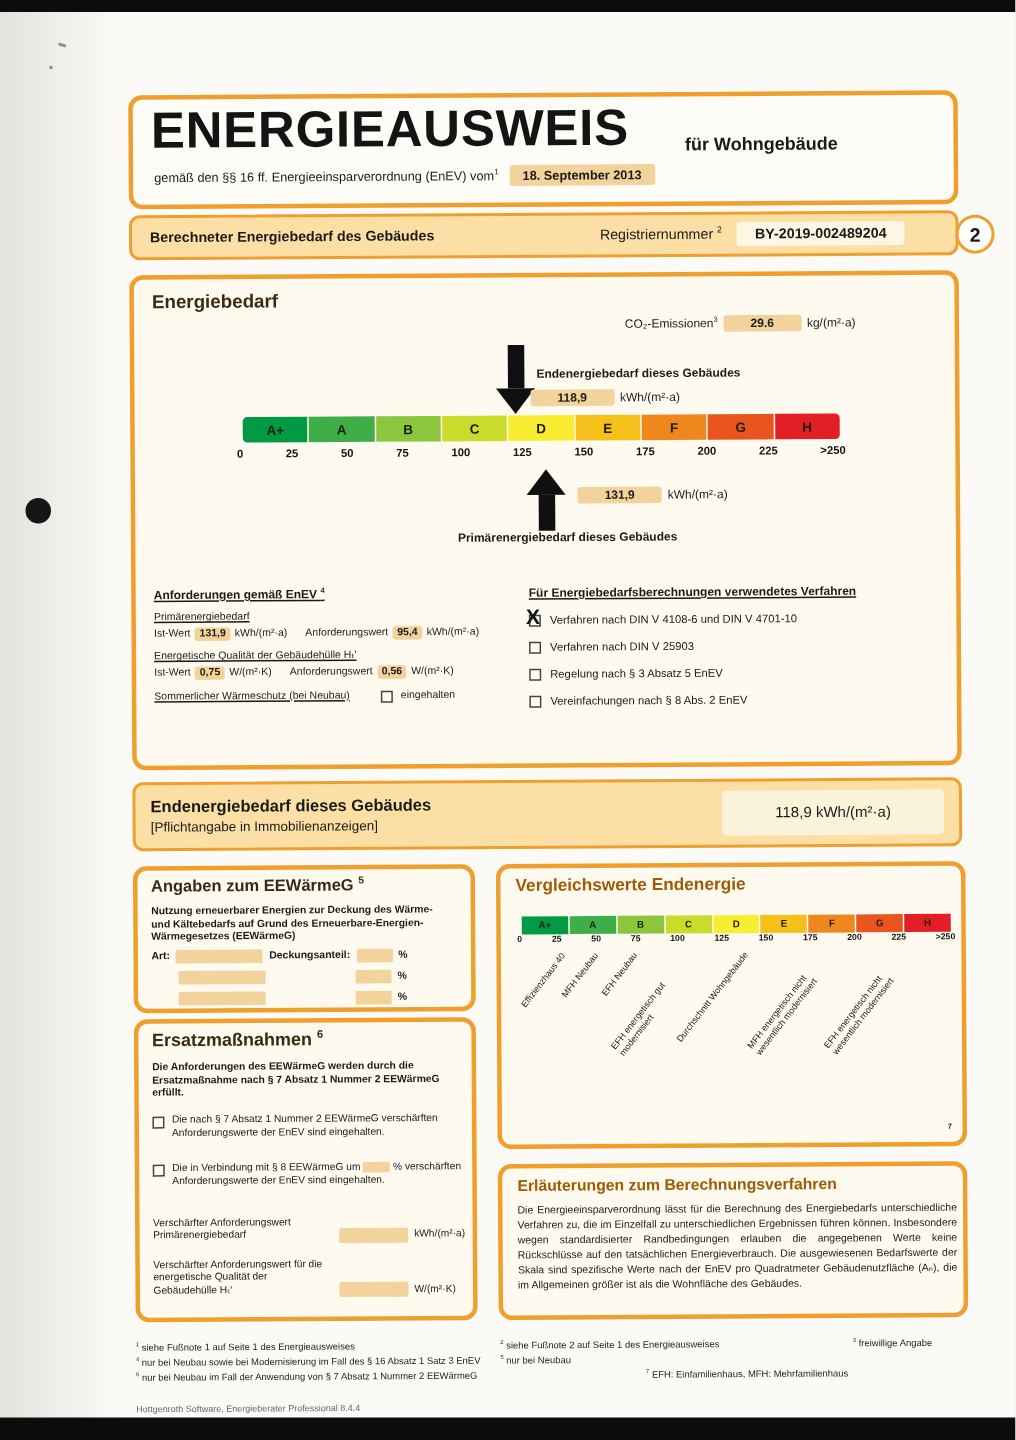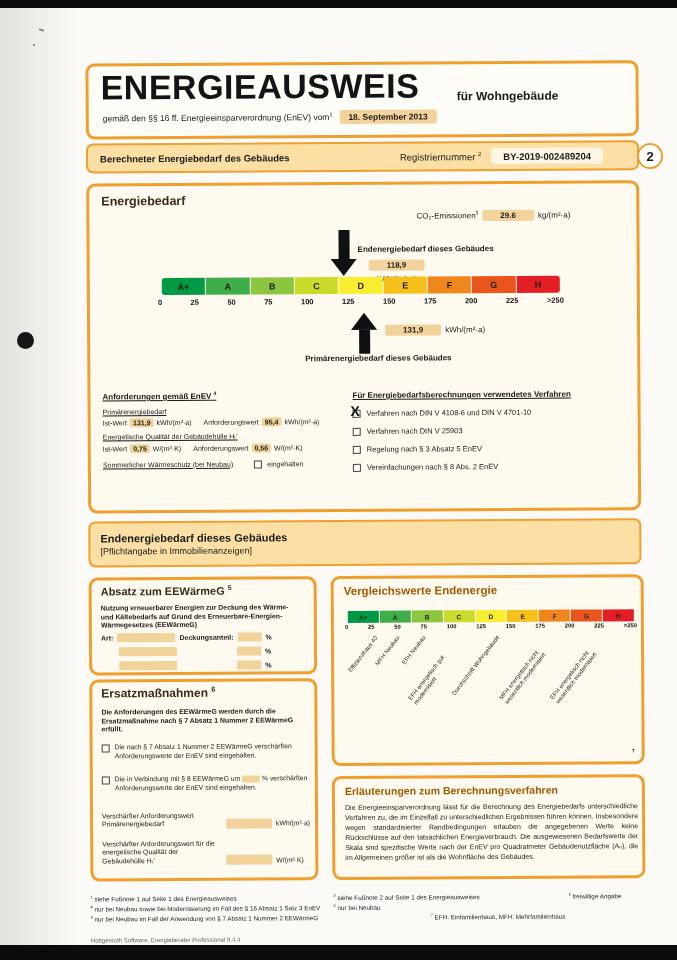--- a/index.html
+++ b/index.html
@@ -50,21 +50,21 @@
 
   .blockarrow { position:absolute; width:26px; }
   .blockarrow .shaft { width:11px; height:29px; background:#101010; margin:0 auto; }
   .blockarrow .shaft.short { height:24px; }
   .head-down { width:0; height:0; border-left:13px solid transparent; border-right:13px solid transparent; border-top:17px solid #101010; }
   .head-up { width:0; height:0; border-left:13px solid transparent; border-right:13px solid transparent; border-bottom:17px solid #101010; }
   #eb-arrow-down { left:241px; top:45px; }
   #eb-arrow-up { left:261px; top:128px; }
 
   #eb-end-label { position:absolute; left:268px; top:60px; font-size:8px; font-weight:700; }
-  #eb-end-value { position:absolute; left:279px; top:75px; font-size:8px; display:flex; align-items:center; gap:4px;flex-direction:column; }
+  #eb-end-value { position:absolute; left:264px; top:75px; font-size:8px; display:flex; align-items:center; gap:4px; }
   #eb-prim-value { position:absolute; left:295px; top:140px; font-size:8px; display:flex; align-items:center; gap:4px; }
   #eb-prim-label { position:absolute; left:215px; top:169px; font-size:8px; font-weight:700; }
 
   .req-col { position:absolute; left:12px; top:206px; width:246px; font-size:7px; }
   .rc-title { font-size:8px; font-weight:700; text-decoration:underline; margin-bottom:7px; }
   .rc-sub { text-decoration:underline; margin-bottom:3px; }
   .rc-row { display:flex; align-items:center; gap:3px; margin-bottom:6px; }
   .rc-row .hl { padding:1px 3px; font-size:7px; }
   .rc-gap { width:6px; }
   .summer-row { display:flex; align-items:center; gap:5px; margin-top:7px; }
@@ -278,24 +278,25 @@
           <span>Vereinfachungen nach § 8 Abs. 2 EnEV</span>
         </div>
       </div>
     </div>
 
     <div class="obar" id="end-bar">
       <div class="ebr-left">
         <div class="ebr-title">Endenergiebedarf dieses Gebäudes</div>
         <div class="ebr-sub">[Pflichtangabe in Immobilienanzeigen]</div>
       </div>
+      <div class="ebr-value">118,9 kWh/(m²·a)</div>
     </div>
 
     <div class="obox" id="eew-box">
-      <div class="sec-title"><span>Absatz zum EEWärmeG</span> <sup>5</sup></div>
+      <div class="sec-title"><span>Angaben zum EEWärmeG</span> <sup>5</sup></div>
       <div id="eew-intro">Nutzung erneuerbarer Energien zur Deckung des Wärme- und Kältebedarfs auf Grund des Erneuerbare-Energien-Wärmegesetzes (EEWärmeG)</div>
       <div class="eew-row" style="top:53px">
         <span>Art:</span>
         <span class="field" style="width:58px;height:9px"></span>
         <span>Deckungsanteil:</span>
         <span class="field" style="width:24px;height:9px"></span>
         <span>%</span>
       </div>
       <div class="eew-row" style="top:67px">
         <span style="display:inline-block;width:14px"></span>

